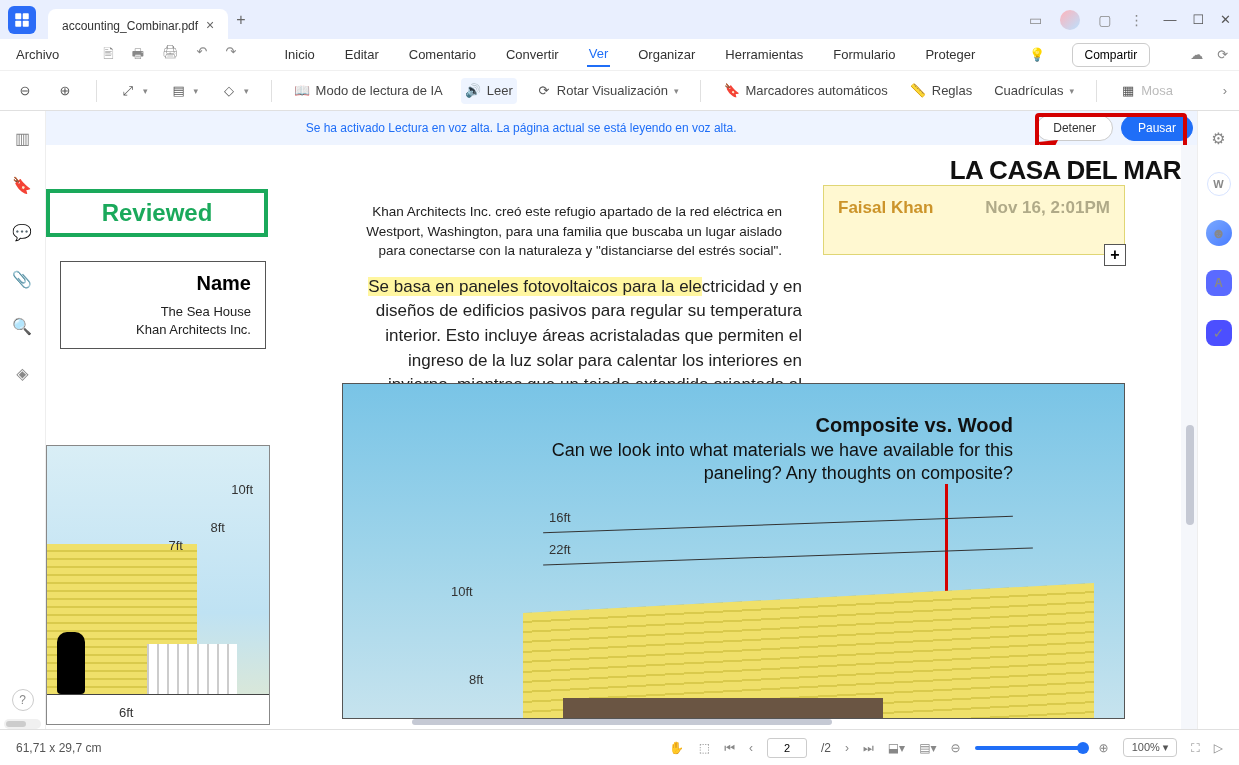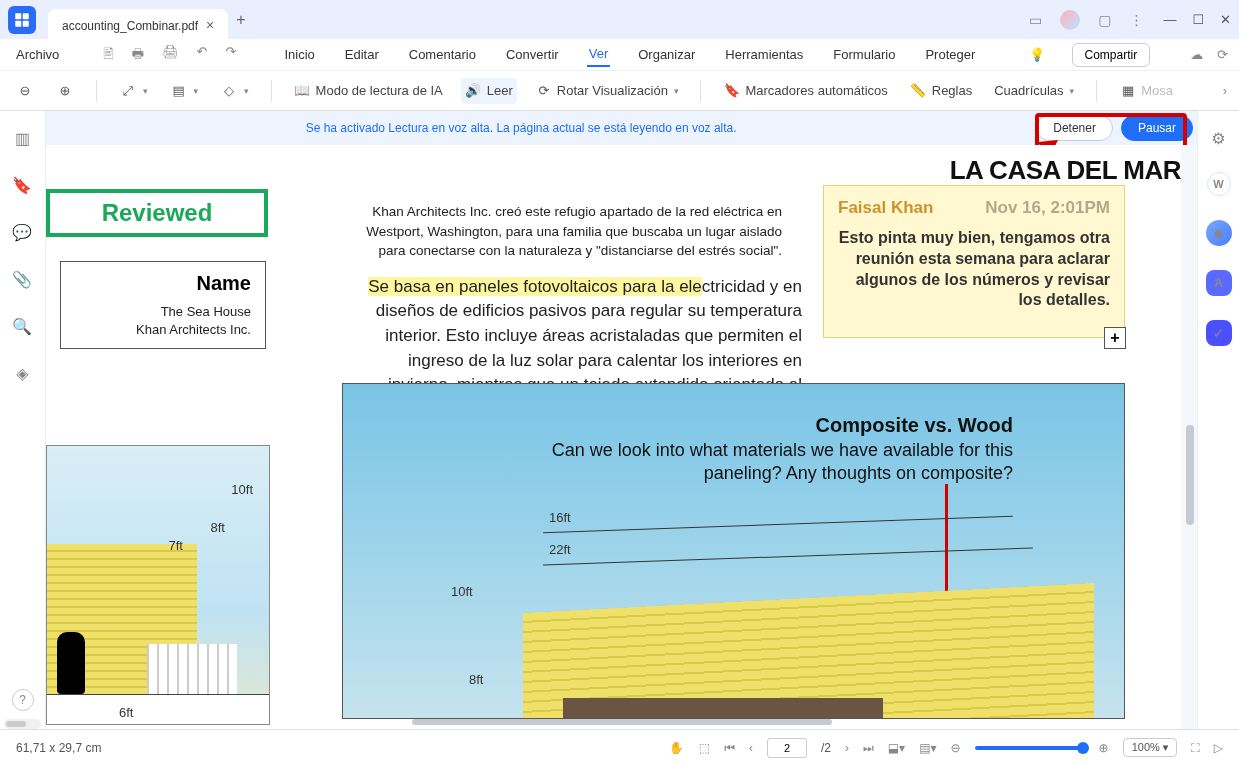--- a/index.html
+++ b/index.html
@@ -283,21 +283,20 @@
       <div class="hdr">Name</div>
       <div class="line">The Sea House</div>
       <div class="line">Khan Architects Inc.</div>
     </div>
 
     <div class="comment-note">
       <div class="chead">
         <span class="author">Faisal Khan</span>
         <span class="ts">Nov 16, 2:01PM</span>
       </div>
-      <div class="cbody">Esto pinta muy bien, tengamos otra reunión esta semana para aclarar algunos de los números y revisar los detalles.</div>
       <div class="expand">+</div>
     </div>
 
     <div class="diagram-left">
       <div class="house"></div>
       <div class="sil"></div>
       <div class="steps"></div>
       <div class="ground"></div>
       <span class="lbl" style="right:16px; top:36px;">10ft</span>
       <span class="lbl" style="right:44px; top:74px;">8ft</span>

